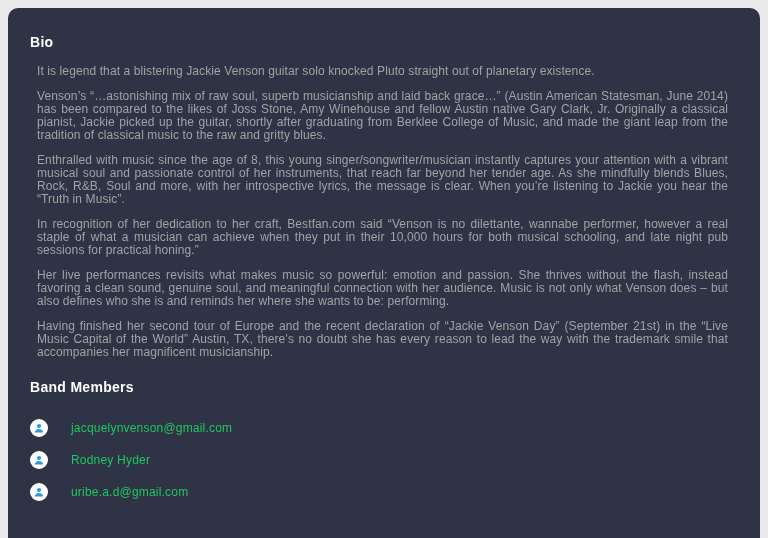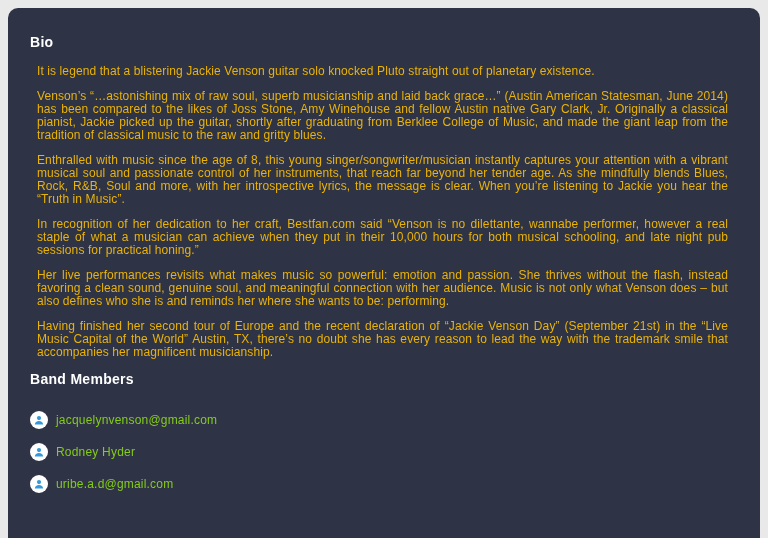--- a/index.html
+++ b/index.html
@@ -29,26 +29,26 @@
     color: #ffffff;
     letter-spacing: 0.3px;
   }
   .bio-text {
     margin: 15px 10px 0 7px;
   }
   .bio-p {
     margin: 0 0 12px 0;
     font-size: 12px;
     line-height: 13px;
-    color: #eab308;
+    color: #a3a3a3;
     text-align: justify;
     letter-spacing: 0.1px;
   }
   .band-heading {
-    margin-top: 12px;
+    margin-top: 20px;
   }
   .member-list {
     list-style: none;
     margin: 24px 0 0 0;
     padding: 0 0 0 0;
   }
   .member-row {
     display: flex;
     align-items: center;
     margin-bottom: 14px;
@@ -59,23 +59,23 @@
     height: 18px;
     border-radius: 50%;
     background: #ffffff;
     display: flex;
     align-items: center;
     justify-content: center;
     flex: 0 0 auto;
   }
   .avatar svg { display: block; }
   .member-label {
-    margin-left: 8px;
+    margin-left: 23px;
     font-size: 12px;
-    color: #84cc16;
+    color: #22c55e;
     letter-spacing: 0.2px;
   }
 </style>
 </head>
 <body>
 
 <div class="card">
 
   <h2 class="section-heading">Bio</h2>
 

